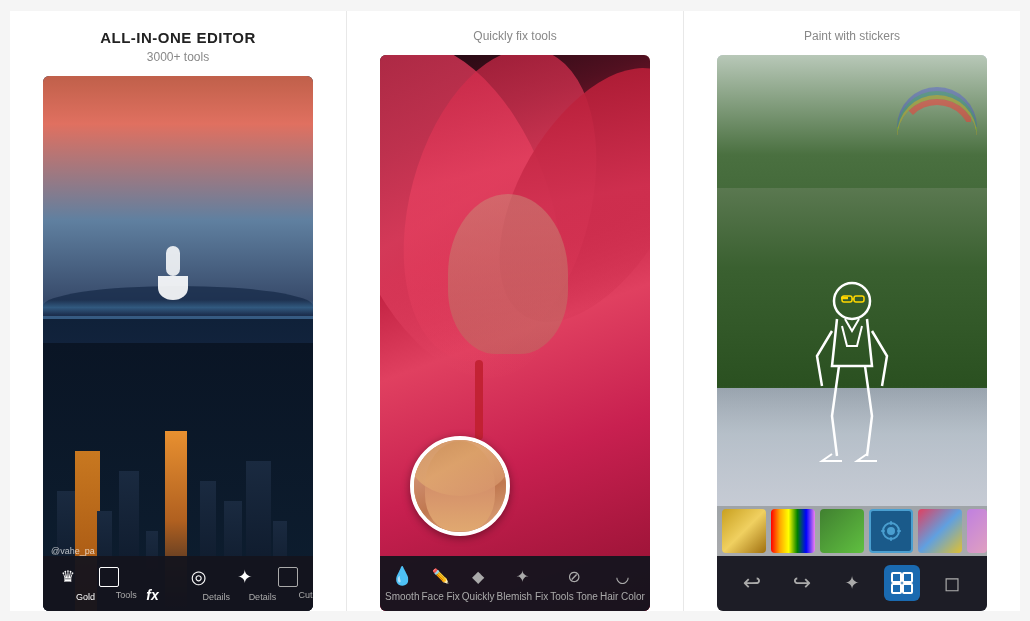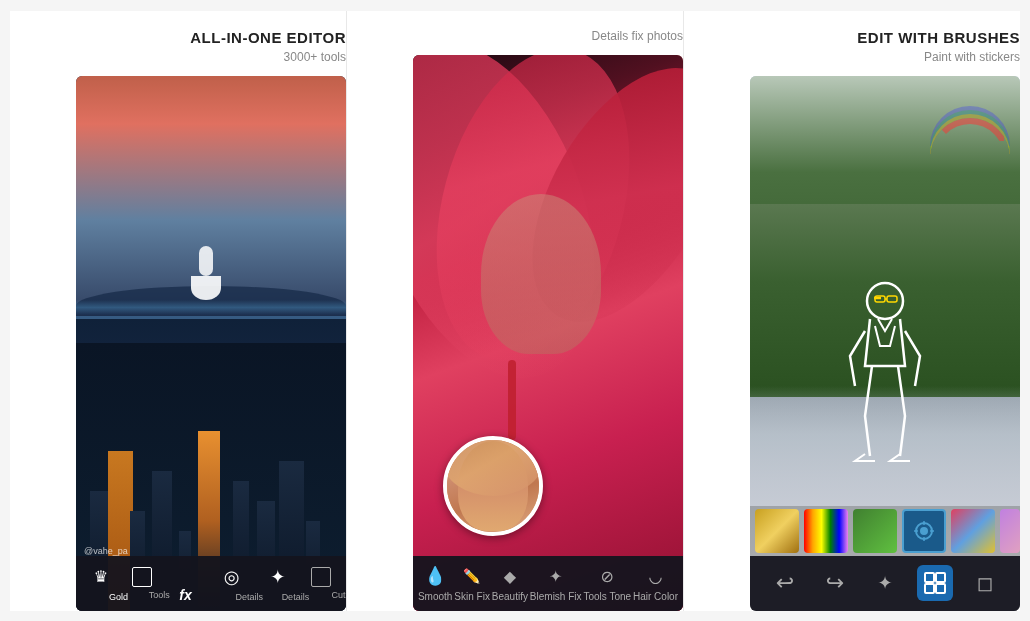--- a/index.html
+++ b/index.html
@@ -18,21 +18,21 @@
       flex-direction: row;
       gap: 0;
       width: 1010px;
       height: 600px;
       background: #fff;
     }
     .panel {
       flex: 1;
       display: flex;
       flex-direction: column;
-      align-items: flex-end;
+      align-items: center;
       padding-top: 18px;
       border-right: 1px solid #e8e8e8;
     }
     .panel:last-child { border-right: none; }
     .panel-title {
       font-size: 15px;
       font-weight: 800;
       text-transform: uppercase;
       letter-spacing: 0.5px;
       color: #222;
@@ -394,21 +394,21 @@
           <div class="tool-item">
             <div class="tool-icon" style="font-size:14px; border: 1.5px solid #aaa; border-radius:2px; width:20px;height:20px;"></div>
             <div class="tool-label">Cut</div>
           </div>
         </div>
       </div>
     </div>
   </div>
 
   <div class="panel">
-    <div class="panel-subtitle">Details fix photos</div>
+    <div class="panel-subtitle">Quickly fix tools</div>
     <div class="phone-frame">
       <div class="panel2-bg">
 
         <div style="position:absolute;top:0;left:0;right:0;bottom:0;background:linear-gradient(160deg,#1a0810 0%,#501020 15%,#c02040 35%,#e04060 50%,#c82050 70%,#901030 100%);"></div>
 
         <div style="position:absolute;top:-20px;left:-30px;width:200px;height:350px;background:linear-gradient(170deg,#d03050 0%,#e04060 50%,transparent 100%);border-radius:50%;opacity:0.8;transform:rotate(-20deg);"></div>
         <div style="position:absolute;top:-10px;left:30px;width:180px;height:320px;background:linear-gradient(150deg,#c82040 0%,#e84060 40%,transparent 100%);border-radius:50%;opacity:0.7;transform:rotate(15deg);"></div>
         <div style="position:absolute;top:0;right:-20px;width:150px;height:280px;background:linear-gradient(140deg,#b01830 0%,#d03050 50%,transparent 100%);border-radius:50%;opacity:0.9;transform:rotate(30deg);"></div>
 
         <div style="position:absolute;top:25%;left:25%;width:120px;height:160px;background:linear-gradient(180deg,#c8907a 0%,#b87060 100%);border-radius:50% 50% 40% 40%;opacity:0.5;"></div>
@@ -422,45 +422,44 @@
             </div>
           </div>
         </div>
         <div class="p2-toolbar">
           <div class="p2-tool">
             <div class="p2-tool-icon" style="color:#4a9fd0;font-size:18px;">💧</div>
             <div class="p2-tool-label">Smooth</div>
           </div>
           <div class="p2-tool">
             <div class="p2-tool-icon" style="color:#aaa;font-size:14px;">✏️</div>
-            <div class="p2-tool-label">Skin Fix</div>
+            <div class="p2-tool-label">Face Fix</div>
           </div>
           <div class="p2-tool">
             <div class="p2-tool-icon" style="color:#aaa;font-size:16px;">◆</div>
-            <div class="p2-tool-label">Beautify</div>
+            <div class="p2-tool-label">Quickly</div>
           </div>
           <div class="p2-tool">
             <div class="p2-tool-icon" style="color:#aaa;font-size:16px;">✦</div>
             <div class="p2-tool-label">Blemish Fix</div>
           </div>
           <div class="p2-tool">
             <div class="p2-tool-icon" style="color:#aaa;font-size:16px;">⊘</div>
             <div class="p2-tool-label">Tools Tone</div>
           </div>
           <div class="p2-tool">
             <div class="p2-tool-icon" style="color:#aaa;font-size:16px;">◡</div>
             <div class="p2-tool-label">Hair Color</div>
           </div>
         </div>
       </div>
     </div>
   </div>
 
   <div class="panel">
-    <div class="panel-title">EDIT With BRUSHES</div>
     <div class="panel-subtitle">Paint with stickers</div>
     <div class="phone-frame">
       <div class="panel3-bg">
 
         <div class="sky-p3"></div>
 
         <div class="hills-bg">
           <div style="position:absolute;bottom:0;left:0;right:0;height:60%;background:linear-gradient(180deg,#5a7850 0%,#3a6030 40%,#2a5020 100%);"></div>
         </div>
 

